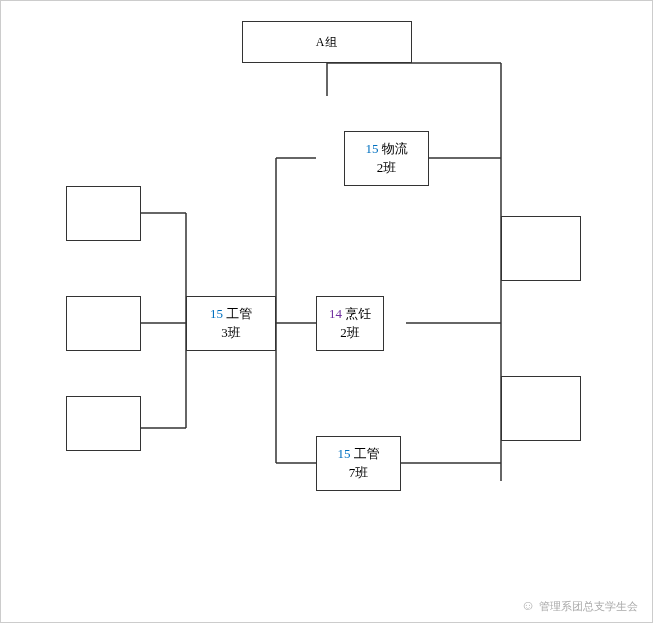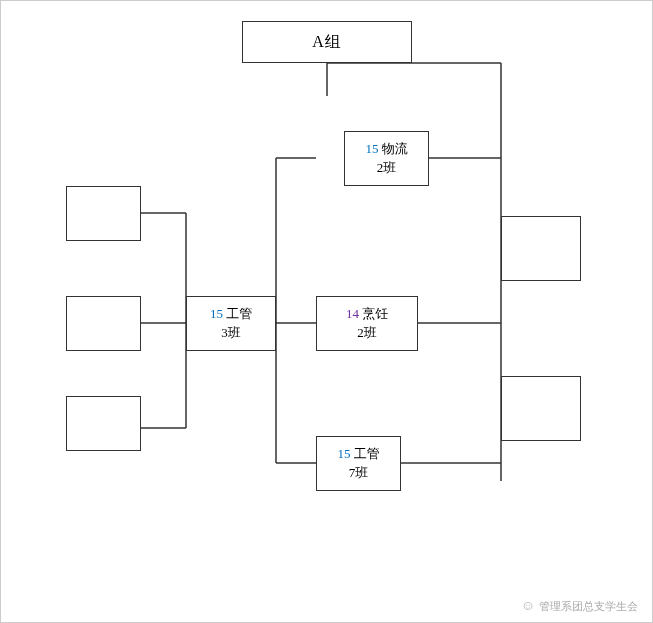--- a/index.html
+++ b/index.html
@@ -90,37 +90,37 @@
     <line x1="140" y1="427" x2="185" y2="427" stroke="#333" stroke-width="1.5"></line>
 
     <line x1="185" y1="212" x2="185" y2="427" stroke="#333" stroke-width="1.5"></line>
 
     <line x1="500" y1="252" x2="575" y2="252" stroke="#333" stroke-width="0"></line>
 
     <line x1="455" y1="322" x2="500" y2="322" stroke="#333" stroke-width="1.5"></line>
 
   </svg>
 
-  <div class="box box-title" style="left:241px; top:20px; width:170px; height:42px; font-size:16px; letter-spacing:1px;">
+  <div class="box box-title" style="left:241px; top:20px; width:170px; height:42px; font-size:12px; letter-spacing:1px;">
     <span>A组</span>
   </div>
 
   <div class="box" style="left:315px; top:130px; width:85px; height:55px;margin-left:28px;">
     <span>
       <span class="label-blue">15</span> 物流<br>2班
     </span>
   </div>
 
   <div class="box" style="left:185px; top:295px; width:90px; height:55px;">
     <span>
       <span class="label-blue">15</span> 工管<br>3班
     </span>
   </div>
 
-  <div class="box" style="left:315px; top:295px; width:102px; height:55px;">
+  <div class="box" style="left:315px; top:295px; width:68px; height:55px;">
     <span>
       <span class="label-purple">14</span> 烹饪<br>2班
     </span>
   </div>
 
   <div class="box" style="left:315px; top:435px; width:85px; height:55px;">
     <span>
       <span class="label-blue">15</span> 工管<br>7班
     </span>
   </div>

